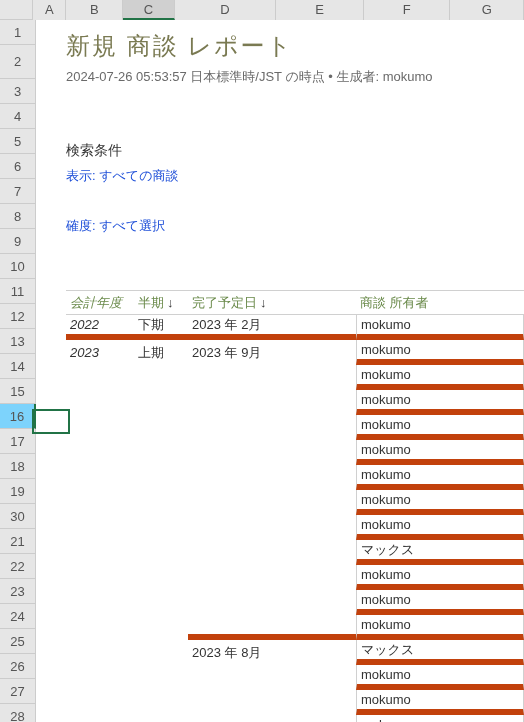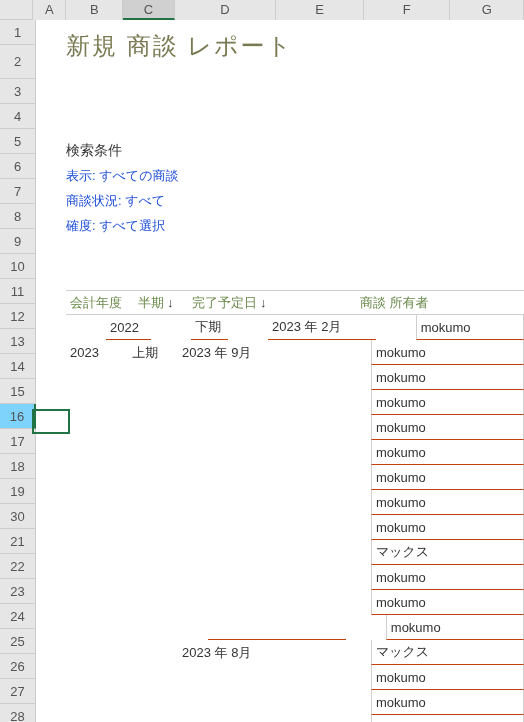--- a/index.html
+++ b/index.html
@@ -120,25 +120,25 @@
 .th-arrow { color: #333; font-size: 13px; }
 .tr { display: flex; height: 25px; align-items: stretch; }
 .td {
   padding: 0 4px;
   font-size: 13px;
   color: #333;
   display: flex;
   align-items: center;
   min-height: 25px;
 }
-.col-fy { width: 68px; }
+.col-fy { width: 68px; font-style: italic; }
 .col-half { width: 54px; }
 .col-date { width: 168px; }
 .col-owner { width: 168px; border-left: 1px solid #d0d0d0; border-right: 1px solid #d0d0d0; }
-.border-b { border-bottom: 1px solid #c2410c; margin-left: 40px; }
+.border-b { border-bottom: 6px solid #c2410c; }
 .cell-cursor {
   position: absolute;
   border: 2px solid #217346;
   pointer-events: none;
 }
 </style>
 </head>
 <body>
 
 <div class="col-headers">
@@ -178,26 +178,24 @@
     <div class="row-h">23</div>
     <div class="row-h">24</div>
     <div class="row-h">25</div>
     <div class="row-h">26</div>
     <div class="row-h">27</div>
     <div class="row-h">28</div>
   </div>
 
 <div class="grid">
   <div class="title">新規 商談 レポート</div>
+  <div class="subtitle">2024-07-26 05:53:57 日本標準時/JST の時点 • 生成者: mokumo</div>
   <div class="filters-title">検索条件</div>
   <div class="filter-row" style="top:147px">
     <span>表示:</span> <span>すべての商談</span>
-  </div>
-  <div class="filter-row" style="top:172px">
-    <span>商談状況:</span> <span>すべて</span>
   </div>
   <div class="filter-row" style="top:197px">
     <span>確度:</span> <span>すべて選択</span>
   </div>
 
   <div class="table">
     <div class="thead">
       <div class="th col-fy">
           <span>会計年度</span>
         </div>

